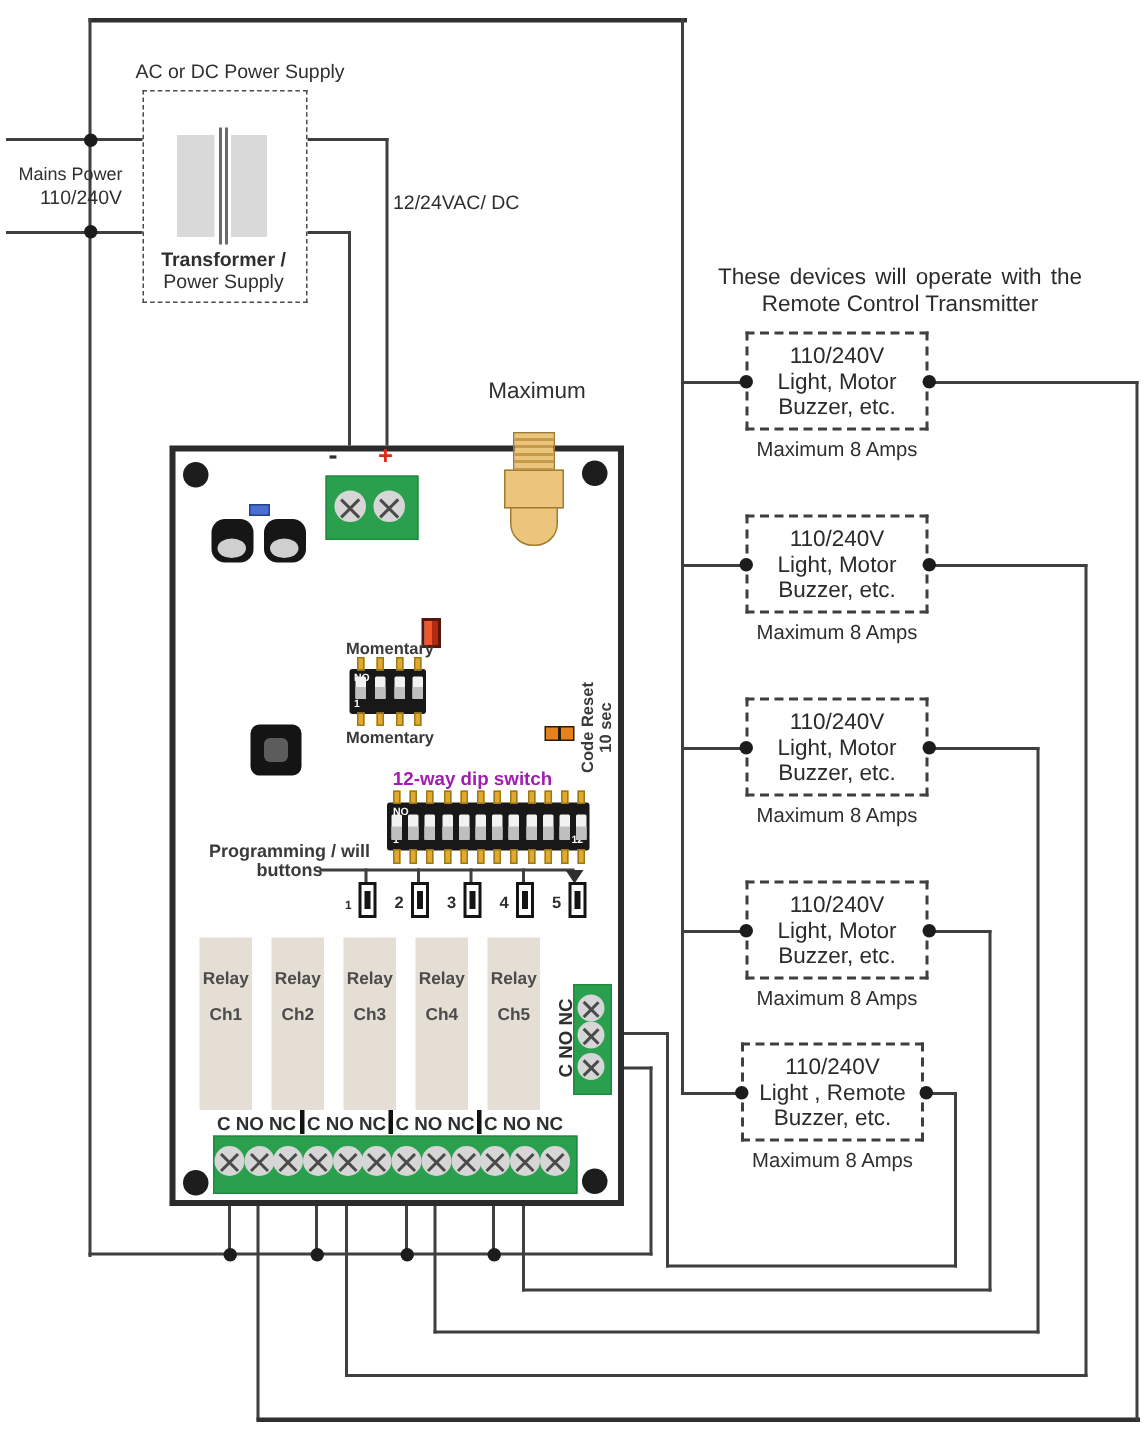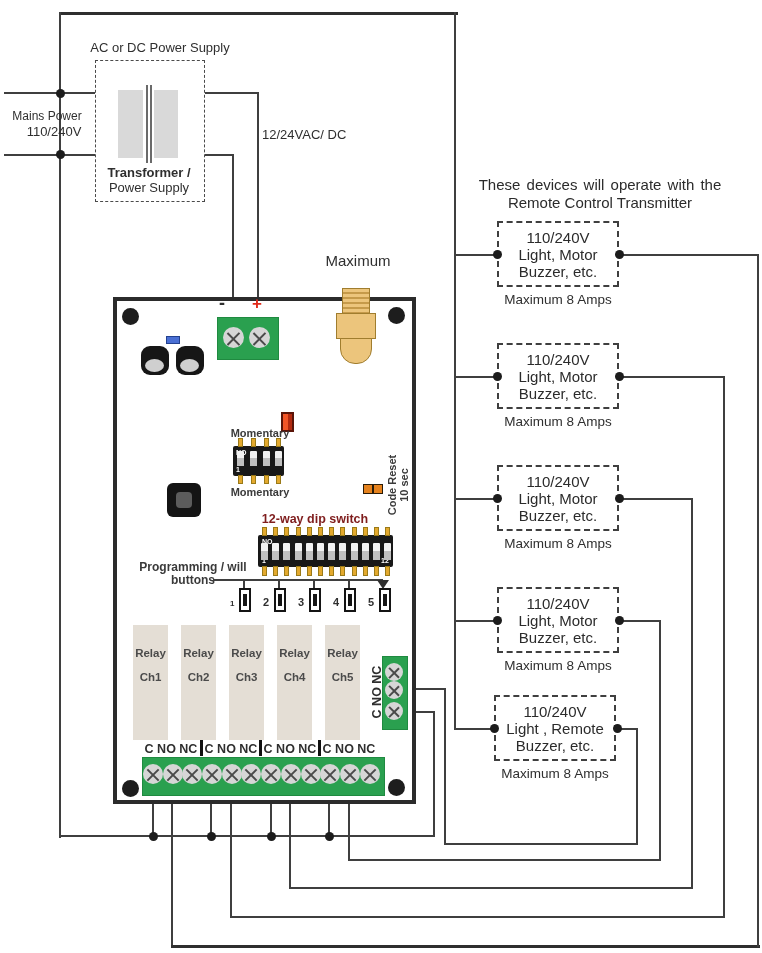--- a/index.html
+++ b/index.html
@@ -155,21 +155,21 @@
 
   <div class="abs" style="left:363px;top:484px;width:20px;height:10px;background:#2a1c08;display:flex;gap:2px;padding:1px;box-sizing:border-box;">
     <div style="flex:1;background:#e5821e;"></div>
     <div style="flex:1;background:#e5821e;"></div>
   </div>
   <div class="txt ctr b rot" style="left:360px;top:473px;width:76px;font-size:11px;line-height:12px;white-space:normal;color:#3a3a3a;">
     <span>Code Reset</span><br>
     <span>10 sec</span>
   </div>
 
-  <div class="txt ctr b" style="left:255px;top:512px;width:120px;font-size:12.5px;color:#7f1d1d;">12-way dip switch</div>
+  <div class="txt ctr b" style="left:255px;top:512px;width:120px;font-size:12.5px;color:#a21caf;">12-way dip switch</div>
   <div class="dipbody" style="left:258px;top:535px;width:135px;height:32px;"></div>
   <div id="dip12parts"></div>
   <div class="diplab" style="left:262px;top:538px;">NO</div>
   <div class="diplab" style="left:262px;top:557px;">1</div>
   <div class="diplab" style="left:381px;top:557px;">12</div>
 
   <div class="txt ctr b" style="left:136px;top:560px;width:114px;font-size:12px;color:#3a3a3a;">Programming / will</div>
   <div class="txt ctr b" style="left:136px;top:573px;width:114px;font-size:12px;color:#3a3a3a;">buttons</div>
   <div class="wh" style="left:213px;top:579px;width:170px;"></div>
   <div class="wv" style="left:243px;top:579px;height:10px;"></div>

